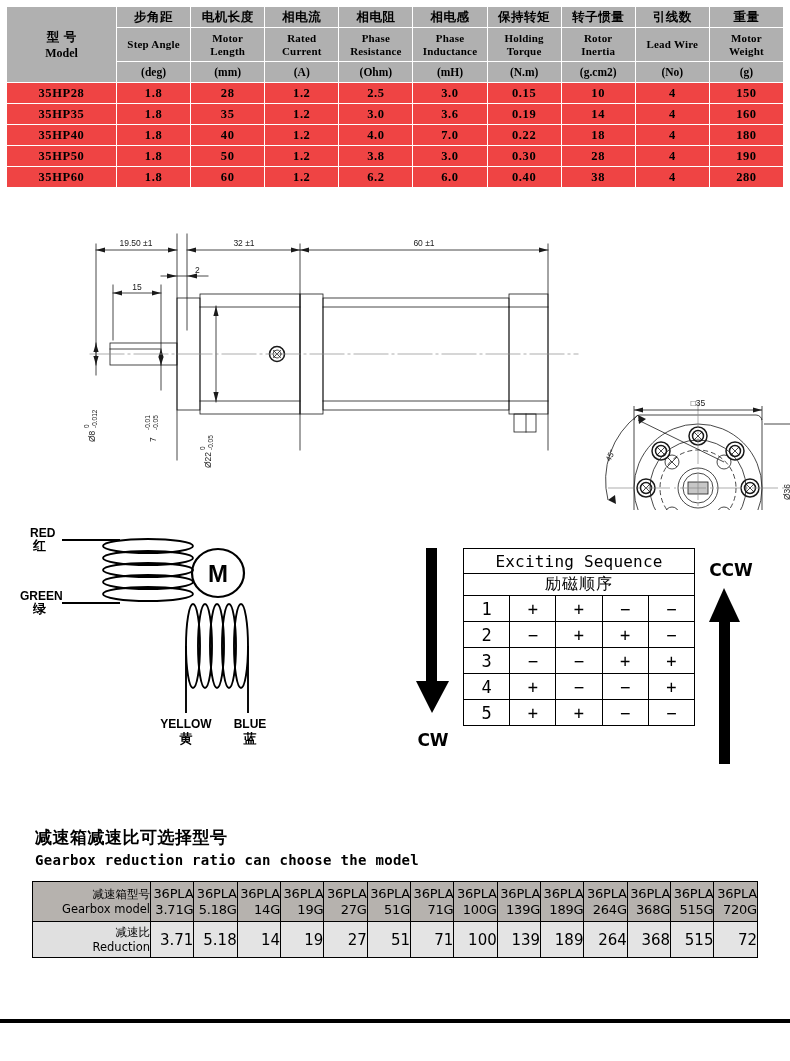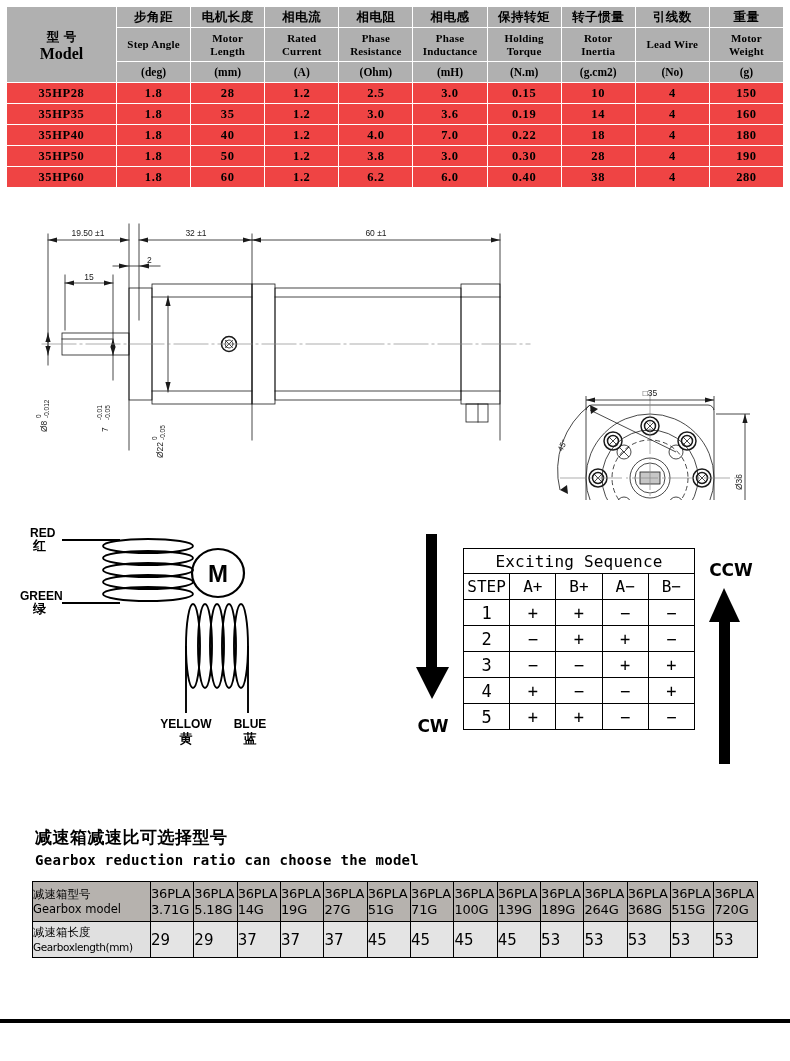--- a/index.html
+++ b/index.html
@@ -24,47 +24,47 @@
   }
   table.spec thead td { background: #b0b0b0; }
   table.spec tbody td { background: #ef4444; }
   td.hdr-cn { font-family: "DejaVu Sans", sans-serif; font-size: 12.5px; height: 21px; letter-spacing: .5px; }
   td.hdr-en { font-size: 11px; height: 34px; line-height: 13px; letter-spacing: .2px; }
   td.hdr-un { font-size: 11.5px; height: 21px; }
   td.model-cell {
     font-size: 12.5px; line-height: 17px;
     font-family: "DejaVu Sans", sans-serif;
   }
-  td.model-cell .m-en { font-family: "Liberation Serif", serif; font-size: 16px; }
+  td.model-cell .m-en { font-family: "Liberation Serif", serif; font-size: 12px; }
   table.spec tbody td { font-size: 12.5px; height: 21px; letter-spacing: .6px; }
   td.first-col { font-size: 12.5px; letter-spacing: .6px; }
 
   
-  .drawing { position: absolute; left: 0; top: 200px; width: 700px; height: 300px; }
+  .drawing { position: absolute; left: 0; top: 210px; width: 700px; height: 300px; padding-left: 48px; }
   .drawing svg { display: block; }
 
   
   .wiring { position: absolute; left: 0px; top: 520px; width: 440px; height: 270px; }
   .wiring svg { display: block; }
 
   
   .exc-wrap { position: absolute; left: 463px; top: 548px; width: 232px; }
   table.exc { border-collapse: collapse; width: 232px; table-layout: fixed; background: #fff; }
   table.exc td {
     border: 1.6px solid #000;
     text-align: center;
     font-family: "DejaVu Sans Mono", monospace;
     padding: 0;
   }
   td.exc-title { font-size: 16px; height: 25px; letter-spacing: .2px; border-bottom: none; font-family: "DejaVu Sans Mono", monospace; }
   td.exc-title2 { font-size: 16px; height: 22px; border-top: none; font-family: "DejaVu Sans", sans-serif; letter-spacing: 1px; }
   td.exc-h { font-size: 16px; height: 26px; font-family: "DejaVu Sans", sans-serif; }
   td.exc-c { font-size: 17px; height: 26px; font-family: "DejaVu Sans", sans-serif; }
 
-  .arrow-cw { position: absolute; left: 408px; top: 534px; width: 50px; height: 200px; }
+  .arrow-cw { position: absolute; left: 408px; top: 548px; width: 50px; height: 200px; }
   .arrow-ccw { position: absolute; left: 703px; top: 560px; width: 60px; height: 210px; }
   .arrow-cw svg, .arrow-ccw svg { display: block; }
   .dir-label {
     font-family: "DejaVu Sans", sans-serif;
     font-weight: bold; font-size: 17px; text-align: center;
   }
 
   
   .gb-title-cn {
     position: absolute; left: 35px; top: 826px;
@@ -73,21 +73,21 @@
   }
   .gb-title-en {
     position: absolute; left: 35px; top: 852px;
     font-family: "DejaVu Sans Mono", monospace; font-weight: bold;
     font-size: 14px; letter-spacing: .3px; text-align: right;
   }
   .gb-wrap { position: absolute; left: 32px; top: 881px; width: 726px; }
   table.gb { border-collapse: collapse; width: 726px; table-layout: fixed; }
   table.gb td {
     border: 1.4px solid #000;
-    text-align: left;
+    text-align: right;
     font-family: "DejaVu Sans", sans-serif;
     padding: 0;
   }
   td.gb-rowhead {
     background: #b6b2ae; font-size: 11.5px; line-height: 15px;
     width: 118px; height: 40px;
   }
   td.gb-rowhead2 { background: #e0e0e0; font-size: 11.5px; line-height: 15px; height: 36px; }
   td.gb-model { background: #b6b2ae; font-size: 13px; line-height: 16px; height: 40px; letter-spacing: -.2px; }
   td.gb-val { background: #e4e4e4; font-size: 15px; height: 36px; }
@@ -472,25 +472,21 @@
   </svg>
 </div>
 
 <div class="exc-wrap">
   <table class="exc">
     <tbody id="exc-body">
       <tr>
         <td class="exc-title" colspan="5">Exciting Sequence</td>
       </tr>
       <tr>
-        <td class="exc-h" style="width:50px">STEP</td>
-        <td class="exc-h">A+</td>
-        <td class="exc-h">B+</td>
-        <td class="exc-h">A−</td>
-        <td class="exc-h">B−</td>
+        <td class="exc-title2" colspan="5">励磁顺序</td>
       </tr>
     <tr>
           <td class="exc-c">1</td>
           <td class="exc-c">+</td>
           <td class="exc-c">+</td>
           <td class="exc-c">−</td>
           <td class="exc-c">−</td>
         </tr>
         <tr>
           <td class="exc-c">2</td>
@@ -541,33 +537,33 @@
           <td class="gb-model"><span>36PLA</span><br><span>71G</span></td>
           <td class="gb-model"><span>36PLA</span><br><span>100G</span></td>
           <td class="gb-model"><span>36PLA</span><br><span>139G</span></td>
           <td class="gb-model"><span>36PLA</span><br><span>189G</span></td>
           <td class="gb-model"><span>36PLA</span><br><span>264G</span></td>
           <td class="gb-model"><span>36PLA</span><br><span>368G</span></td>
           <td class="gb-model"><span>36PLA</span><br><span>515G</span></td>
           <td class="gb-model"><span>36PLA</span><br><span>720G</span></td>
         </tr>
         <tr>
-          <td class="gb-rowhead2"><span>减速箱长度</span><br><span class="gb-rh-small">Gearboxlength(mm)</span></td>
-          <td class="gb-val">29</td>
-          <td class="gb-val">29</td>
-          <td class="gb-val">37</td>
-          <td class="gb-val">37</td>
-          <td class="gb-val">37</td>
-          <td class="gb-val">45</td>
-          <td class="gb-val">45</td>
-          <td class="gb-val">45</td>
-          <td class="gb-val">45</td>
-          <td class="gb-val">53</td>
-          <td class="gb-val">53</td>
-          <td class="gb-val">53</td>
-          <td class="gb-val">53</td>
-          <td class="gb-val">53</td>
+          <td class="gb-rowhead2"><span>减速比</span><br><span>Reduction</span></td>
+          <td class="gb-val">3.71</td>
+          <td class="gb-val">5.18</td>
+          <td class="gb-val">14</td>
+          <td class="gb-val">19</td>
+          <td class="gb-val">27</td>
+          <td class="gb-val">51</td>
+          <td class="gb-val">71</td>
+          <td class="gb-val">100</td>
+          <td class="gb-val">139</td>
+          <td class="gb-val">189</td>
+          <td class="gb-val">264</td>
+          <td class="gb-val">368</td>
+          <td class="gb-val">515</td>
+          <td class="gb-val">72</td>
         </tr>
       </tbody>
   </table>
 </div>
 
 <div class="footer-rule"></div>
 
 </body></html>

